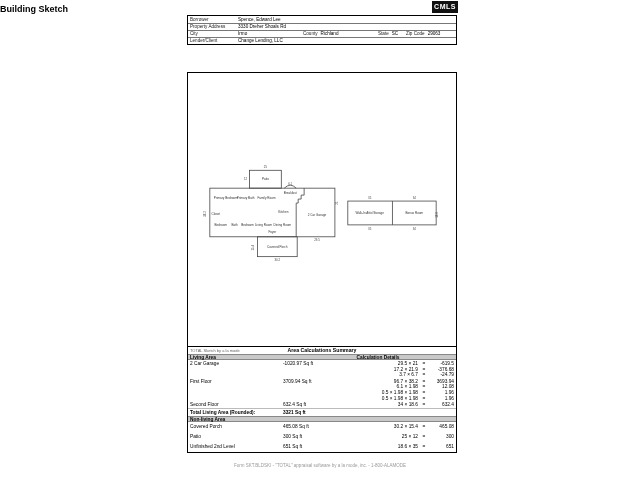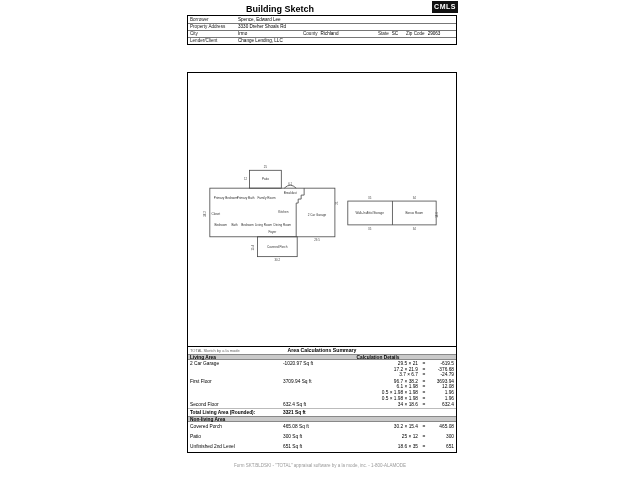--- a/index.html
+++ b/index.html
@@ -1,19 +1,19 @@
 <!DOCTYPE html>
 <html><head>
 <meta charset="utf-8">
 <style>
   * { margin:0; padding:0; box-sizing:border-box; }
   html,body { background:#fff; }
   body { width:640px; height:480px; position:relative; font-family:"Liberation Sans", sans-serif; color:#000; -webkit-text-size-adjust:none; }
 
-  .page-title { position:absolute; top:4px; left:0; width:560px; text-align:center; font-size:9px; font-weight:bold; }
+  .page-title { position:absolute; top:4px; left:0; width:560px; font-size:9px; font-weight:bold; }
   .logo { position:absolute; top:1px; left:432px; width:26px; height:12px; background:#111; color:#fff; font-size:7px; font-weight:bold; text-align:center; line-height:12px; letter-spacing:.5px; }
 
   .info-table { position:absolute; left:187px; top:15px; width:270px; border:1px solid #000; background:#fff; }
   .info-row { display:flex; height:7px; font-size:4.6px; line-height:6px; align-items:center; }
   .info-row + .info-row { border-top:1px solid #777; }
   .ilabel { width:50px; padding-left:2px; color:#222; flex:0 0 auto; }
   .ival { color:#000; }
   .seg { display:flex; align-items:center; }
   .seg-county { position:absolute; left:113px; }
   .seg-state { position:absolute; left:188px; }

